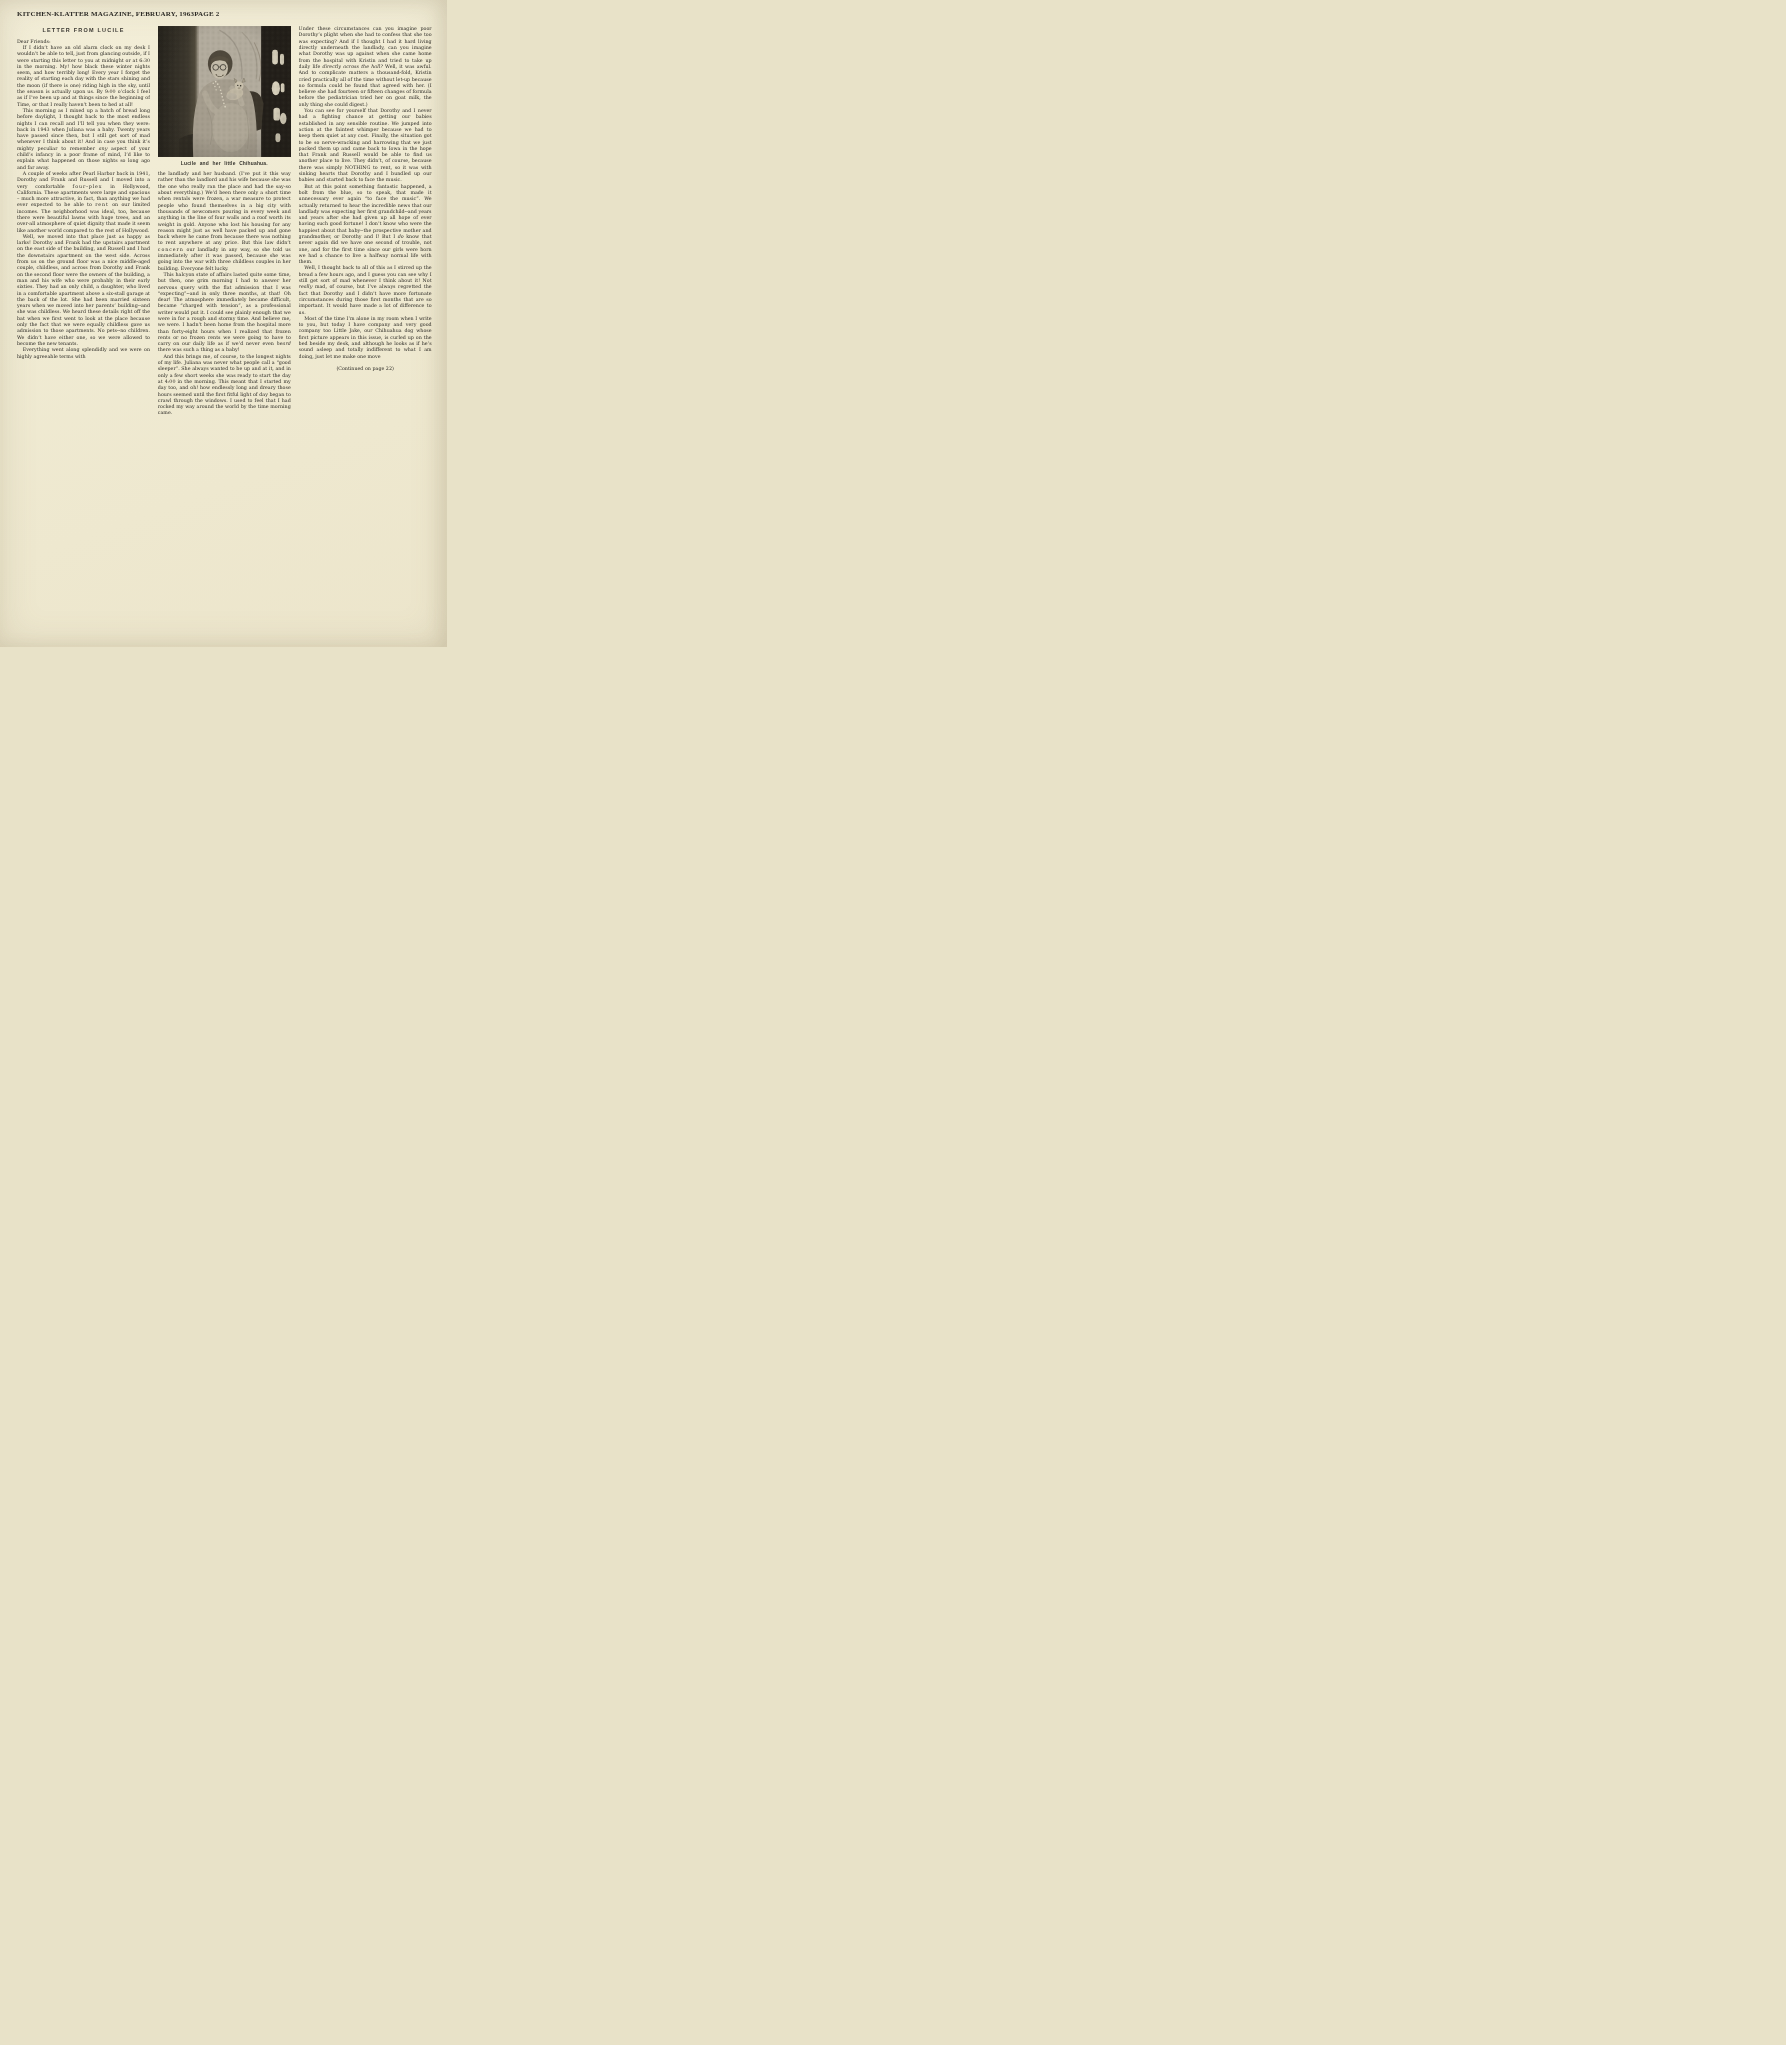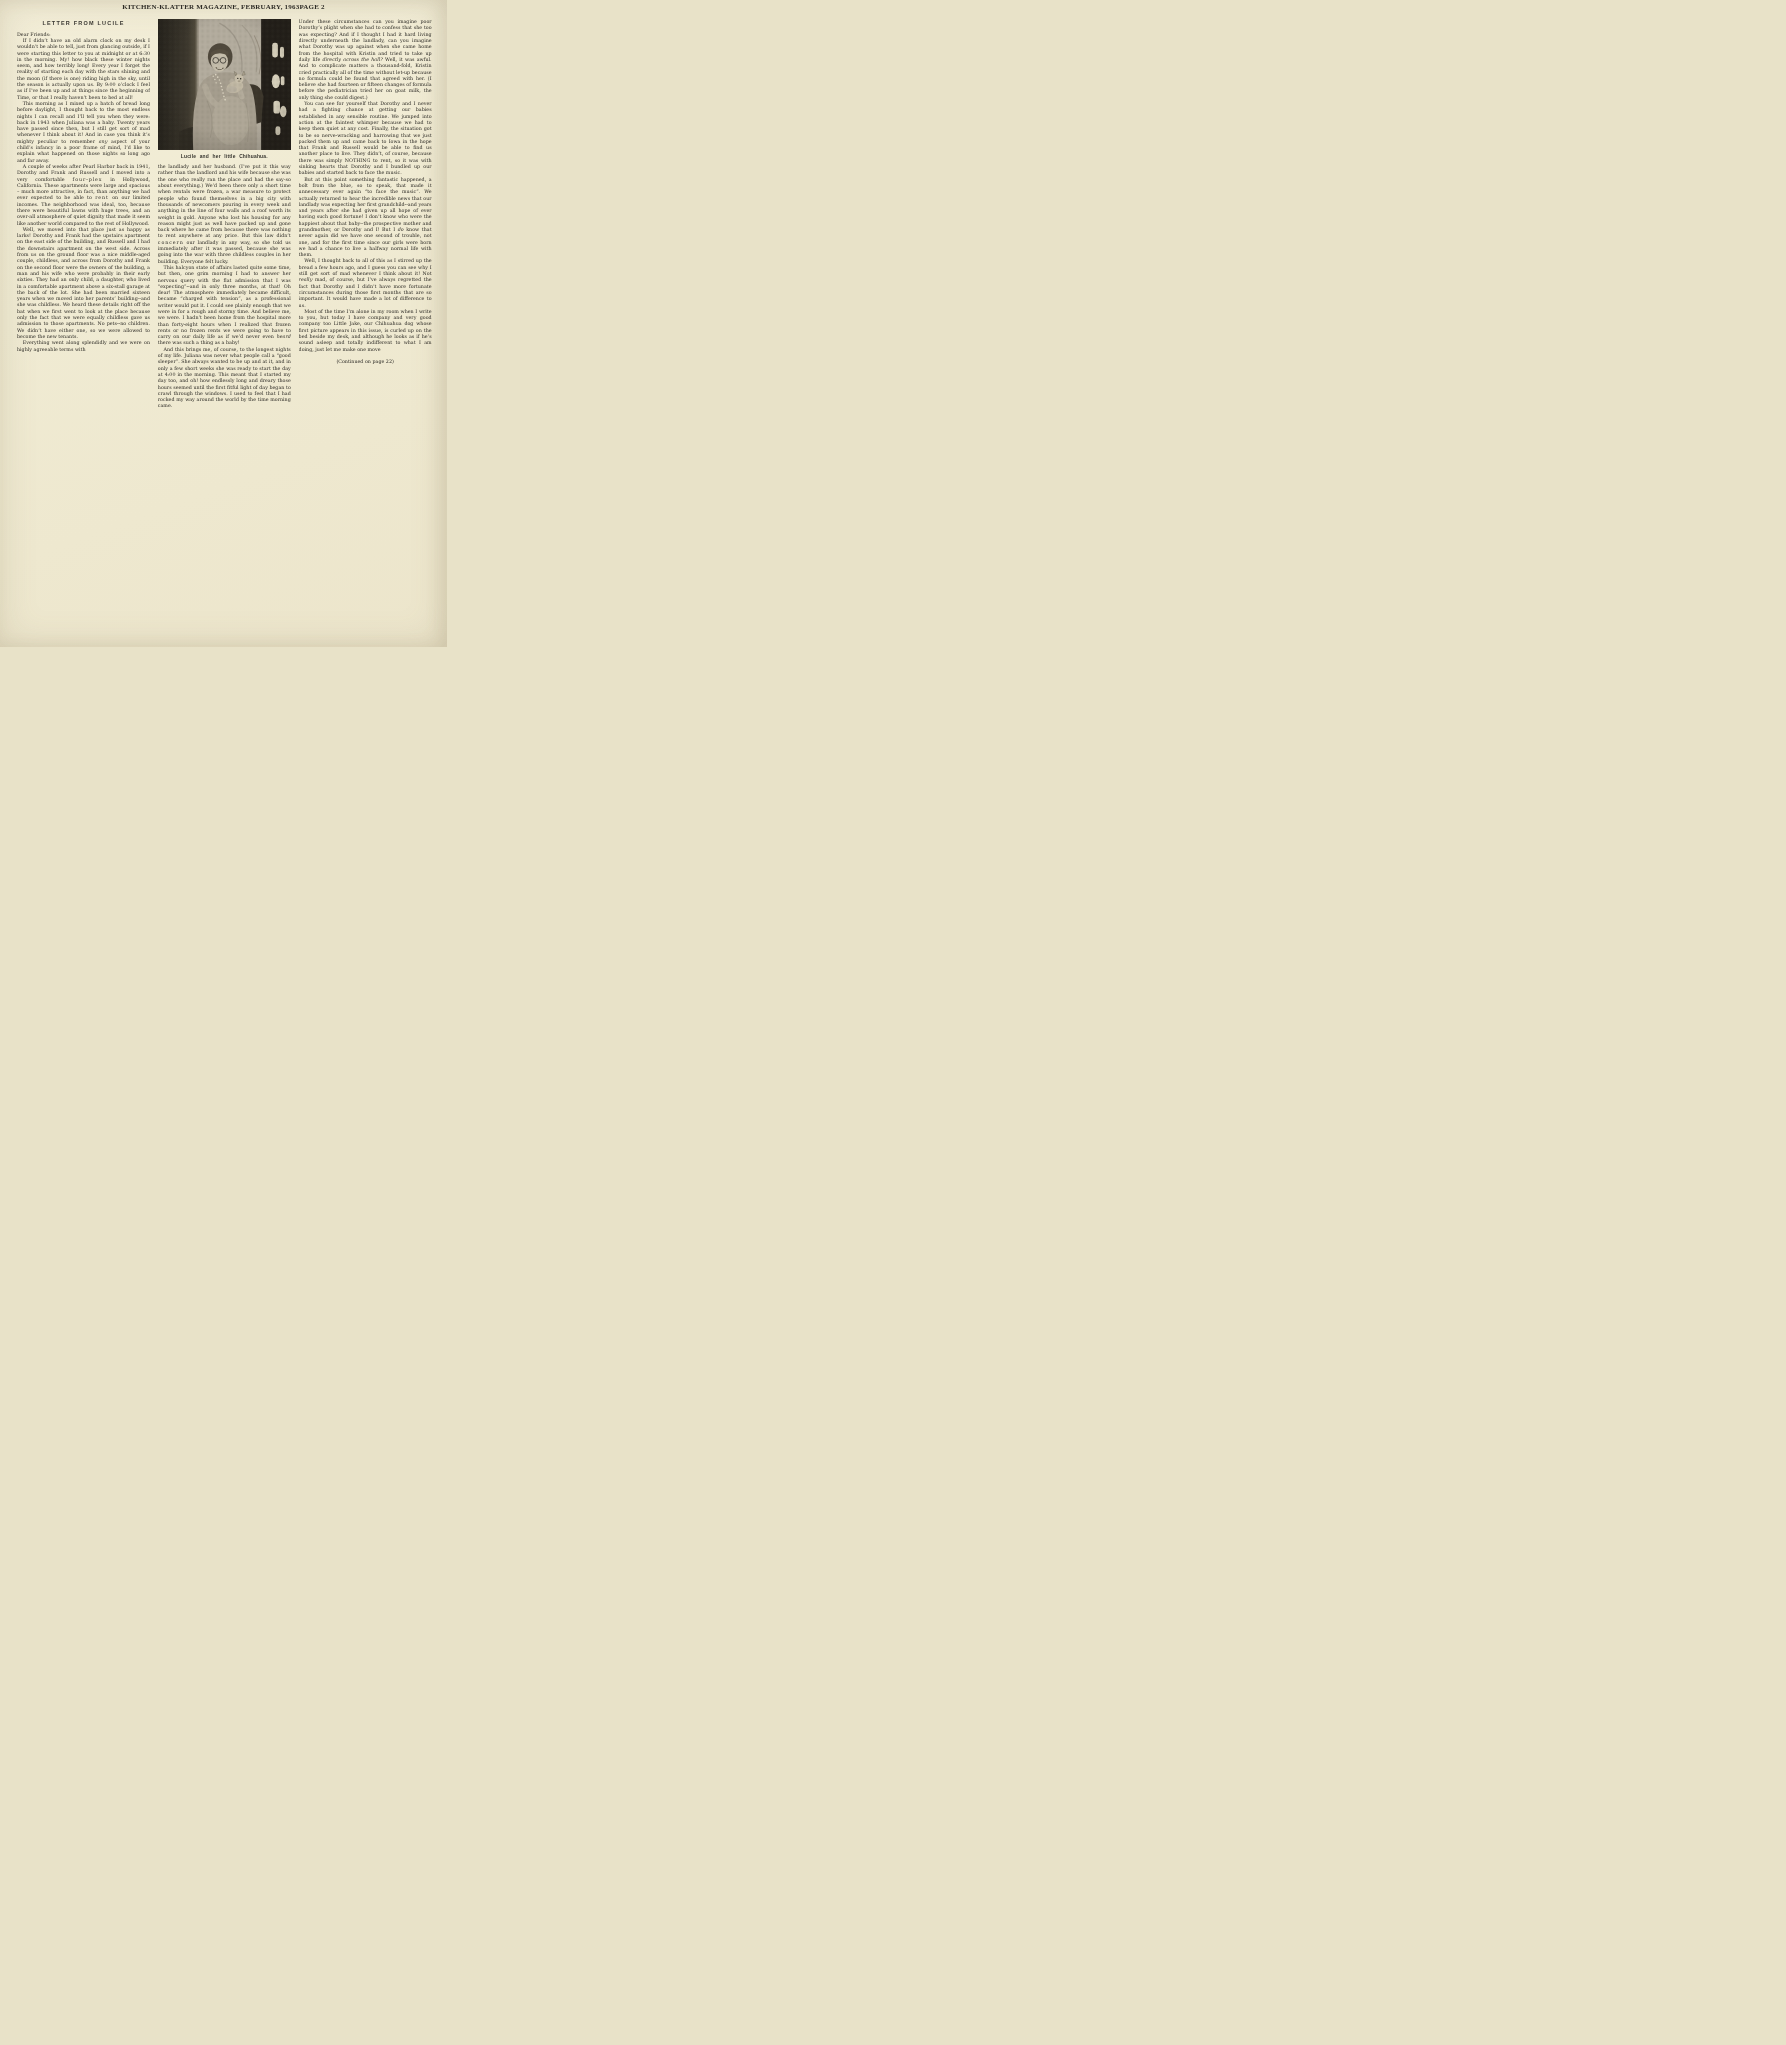--- a/index.html
+++ b/index.html
@@ -11,22 +11,22 @@
   }
   .page{
     position:relative;
     width:447px;height:647px;
     background:linear-gradient(160deg,#f3eed8 0%,#f0ebd3 40%,#ece5cb 100%);
     box-shadow:inset 0 0 37px rgba(120,105,70,.18), inset -7.4px 0 16.4px rgba(120,105,70,.12);
     color:#2c2a25;
     box-sizing:border-box;
   }
   .masthead{
-    display:flex;justify-content:center;align-items:baseline;
-    padding:3px 17px 0 17px;
+    display:flex;justify-content:flex-start;align-items:baseline;
+    padding:10px 17px 0 17px;
     font-family:"Liberation Serif", serif;
     font-weight:bold;font-size:7px;letter-spacing:0.2px;
     color:#2e2c27;
   }
   .columns{
     display:flex;gap:7.8px;
     padding:8.2px 17px 0 17px;
     height:605px;
     box-sizing:border-box;
   }

